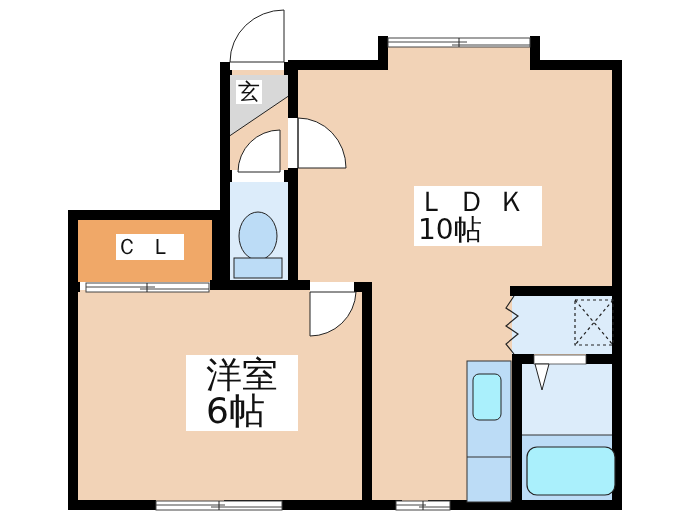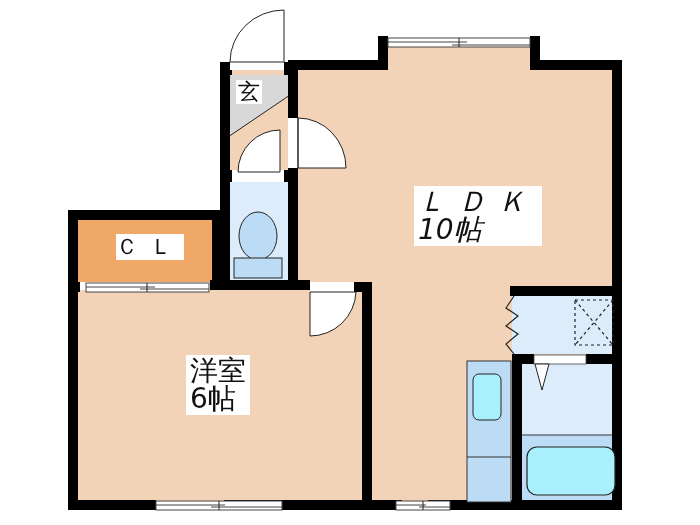--- a/index.html
+++ b/index.html
@@ -1,24 +1,24 @@
 <!DOCTYPE html>
 <html><head>
 <meta charset="utf-8">
 <style>
   html, body { margin:0; padding:0; background:#ffffff; }
   body { width:700px; height:525px; position:relative; overflow:hidden; font-family:"DejaVu Sans", sans-serif; }
   svg { position:absolute; left:0; top:0; }
   .label { position:absolute; background:#ffffff; color:#111; line-height:1; white-space:nowrap; }
   .lbl-genkan { left:236px; top:80px; font-size:22px; padding:1px 2px; }
   .lbl-cl { left:116px; top:234px; font-size:22px; padding:2px 0; letter-spacing:12px; }
-  .lbl-ldk { left:414px; top:186px; font-size:28px; padding:2px 4px;font-style:italic; }
+  .lbl-ldk { left:414px; top:186px; font-size:28px; padding:2px 4px; }
   .lbl-ldk .l1 { display:block; letter-spacing:12px; }
   .lbl-ldk .l2 { display:block; margin-top:0; }
-  .lbl-yo { left:186px; top:355px; font-size:28px; padding:2px 4px; }
+  .lbl-yo { left:186px; top:355px; font-size:36px; padding:2px 20px; }
   .lbl-yo span { display:block; }
 </style>
 </head>
 <body>
 
 <svg width="700" height="525" viewBox="0 0 700 525">
 
   <rect x="298" y="68" width="316" height="434" fill="#f2d3b7"></rect>
   <rect x="388" y="44" width="142" height="26" fill="#f2d3b7"></rect>
   <rect x="78" y="290" width="286" height="212" fill="#f2d3b7"></rect>

